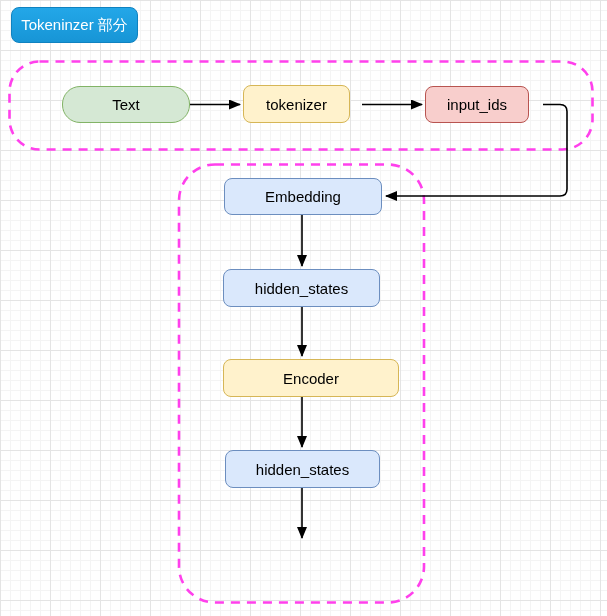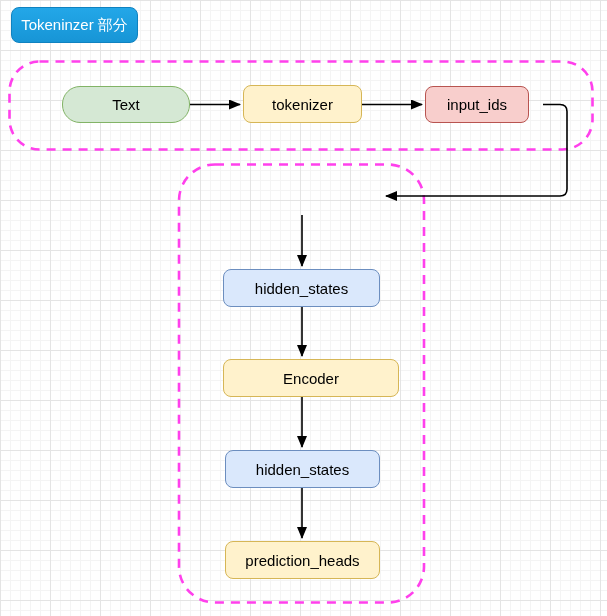--- a/index.html
+++ b/index.html
@@ -51,26 +51,26 @@
       <path d="M302,397 L302,447" marker-end="url(#arr)"></path>
       <path d="M302,488 L302,538" marker-end="url(#arr)"></path>
     </g>
   </svg>
 
   <div class="pill" style="left:11px;top:7px;width:127px;height:36px;">Tokeninzer 部分</div>
 
 
   <div class="node" style="left: 62px; top: 86px; width: 128px; height: 37px; background: rgb(213, 232, 212); border-color: rgb(130, 179, 102); border-radius: 18px;">Text</div>
 
-  <div class="node" style="left: 243px; top: 85px; width: 119px; height: 38px; background: rgb(255, 242, 204); border-color: rgb(214, 182, 86);">tokenizer</div>
+  <div class="node" style="left: 243px; top: 85px; width: 107px; height: 38px; background: rgb(255, 242, 204); border-color: rgb(214, 182, 86);">tokenizer</div>
 
   <div class="node" style="left: 425px; top: 86px; width: 104px; height: 37px; background: rgb(248, 206, 204); border-color: rgb(184, 84, 80);">input_ids</div>
 
+  <div class="node" style="left: 224px; top: 178px; width: 158px; height: 37px; background: rgb(218, 232, 252); border-color: rgb(108, 142, 191);">Embedding</div>
 
   <div class="node" style="left: 223px; top: 269px; width: 157px; height: 38px; background: rgb(218, 232, 252); border-color: rgb(108, 142, 191);">hidden_states</div>
 
   <div class="node" style="left: 223px; top: 359px; width: 176px; height: 38px; background: rgb(255, 242, 204); border-color: rgb(214, 182, 86);">Encoder</div>
 
   <div class="node" style="left: 225px; top: 450px; width: 155px; height: 38px; background: rgb(218, 232, 252); border-color: rgb(108, 142, 191);">hidden_states</div>
 
-  <div class="node" style="left: 225px; top: 541px; width: 155px; height: 38px; background: rgb(255, 242, 204); border-color: rgb(214, 182, 86);">prediction_heads</div>
 
 </div>
 
 </body></html>

